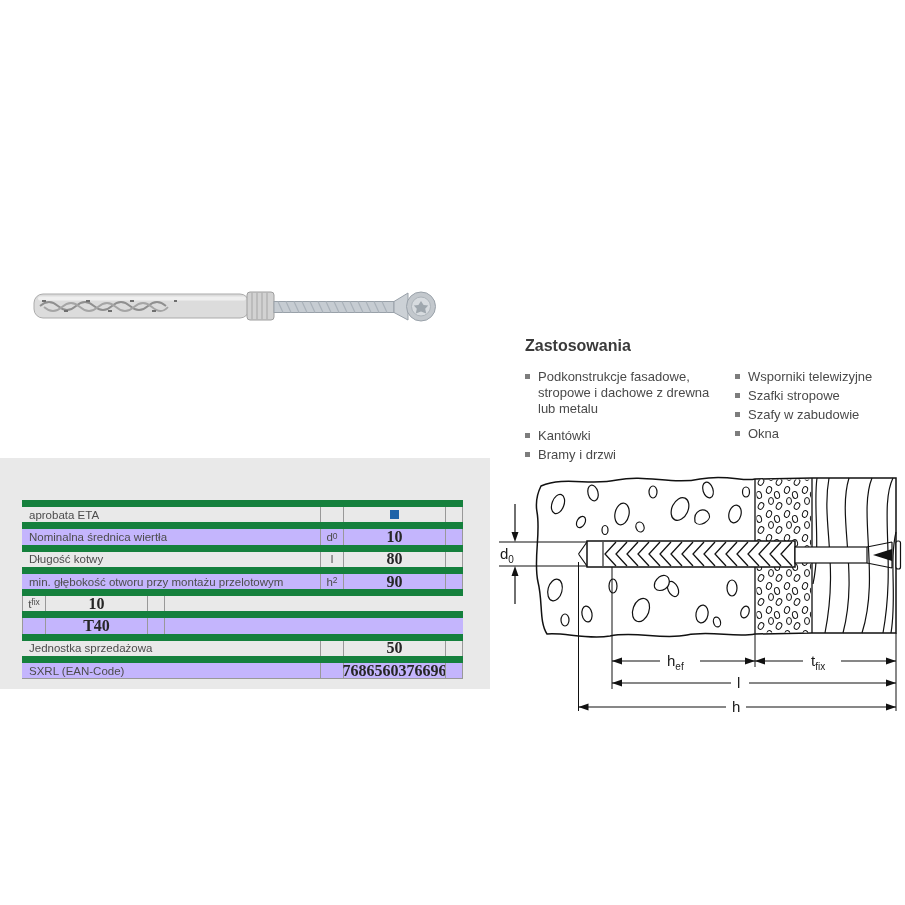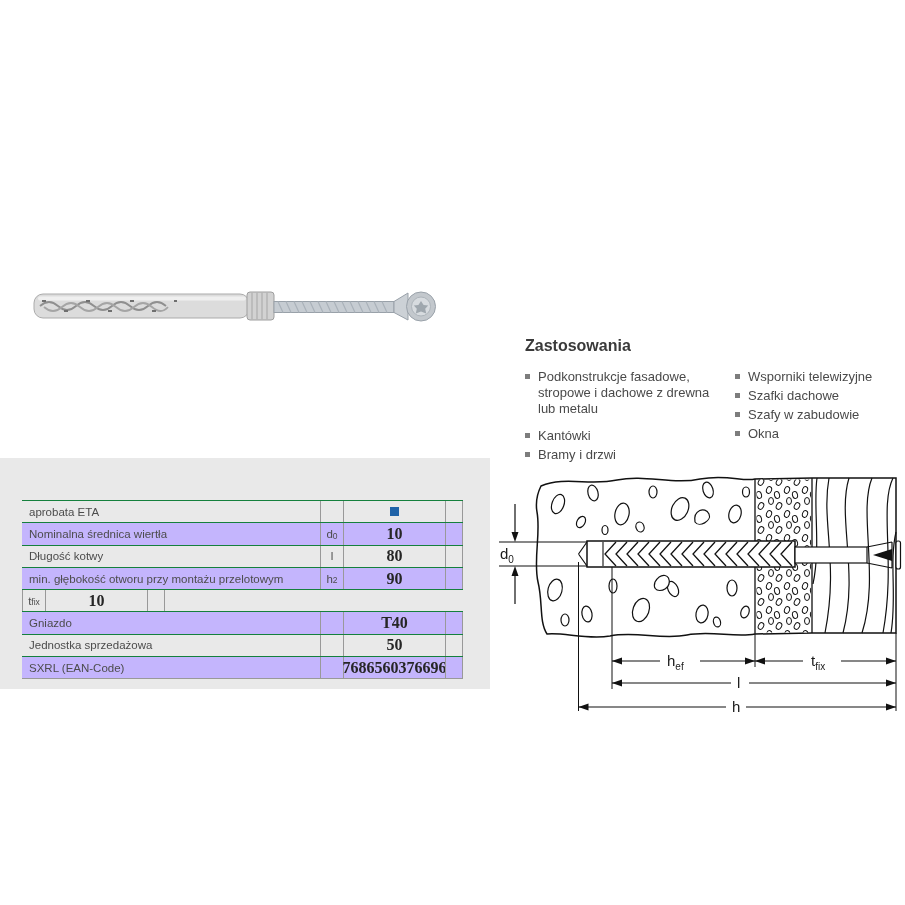--- a/index.html
+++ b/index.html
@@ -24,21 +24,21 @@
   .apps-col-right{width:148px;}
   .app-item{display:flex;font-size:13px;line-height:16px;margin:0 0 3px 0;}
   .app-item.gap{margin-bottom:11px;}
   .app-item .blt{flex:0 0 5px;width:5px;height:5px;background:#7d7d7d;margin:5px 8px 0 0;}
   .app-item .txt{width:186px;}
   .apps-col-right .app-item .txt{width:134px;}
 
   
   .table-panel{position:absolute;left:0;top:458px;width:490px;height:231px;background:#e9e9e9;}
   .spec-table{position:absolute;left:22px;top:42px;width:441px;border-bottom:1px solid #999;}
-  .tr{display:flex;height:22.3px;border-top:1px solid #15803d;box-sizing:border-box;align-items:stretch;}
+  .tr{display:flex;height:22.3px;border-top:7px solid #15803d;box-sizing:border-box;align-items:stretch;}
   .tr.shade{background:#e9e9e9;}
   .tr.lite{background:#c4b5fd;}
   .td{box-sizing:border-box;display:flex;align-items:center;font-size:11.5px;color:#4c4c4c;}
   .c1{width:298px;padding-left:7px;}
   .c2{width:23px;border-left:1px solid #999;justify-content:center;}
   .c3{width:102px;border-left:1px solid #999;justify-content:center;
       font-family:Liberation Serif, serif;font-weight:bold;font-size:16px;color:#262626;}
   .c4{width:18px;border-left:1px solid #999;border-right:1px solid #999;}
   .sub{font-size:8.5px;align-self:flex-end;padding-bottom:4px;}
   .eta-box{width:9px;height:9px;display:inline-block;}
@@ -96,21 +96,21 @@
           <span class="txt">Bramy i drzwi</span>
         </div>
       </div>
       <div class="apps-col-right">
         <div class="app-item">
           <span class="blt"></span>
           <span class="txt">Wsporniki telewizyjne</span>
         </div>
         <div class="app-item">
           <span class="blt"></span>
-          <span class="txt">Szafki dachowe</span>
+          <span class="txt">Szafki stropowe</span>
         </div>
         <div class="app-item">
           <span class="blt"></span>
           <span class="txt">Szafy w zabudowie</span>
         </div>
         <div class="app-item">
           <span class="blt"></span>
           <span class="txt">Okna</span>
         </div>
       </div>
@@ -162,21 +162,20 @@
       <div class="tr shade">
         <div class="td c2">
             <span>t</span>
             <span class="sub">fix</span>
           </div>
         <div class="td c3">10</div>
         <div class="td c4"></div>
       </div>
 
       <div class="tr lite">
-        <div class="td c1">Gniazdo</div>
         <div class="td c2"></div>
         <div class="td c3">T40</div>
         <div class="td c4"></div>
       </div>
 
       <div class="tr shade">
         <div class="td c1">Jednostka sprzedażowa</div>
         <div class="td c2"></div>
         <div class="td c3">50</div>
         <div class="td c4"></div>

